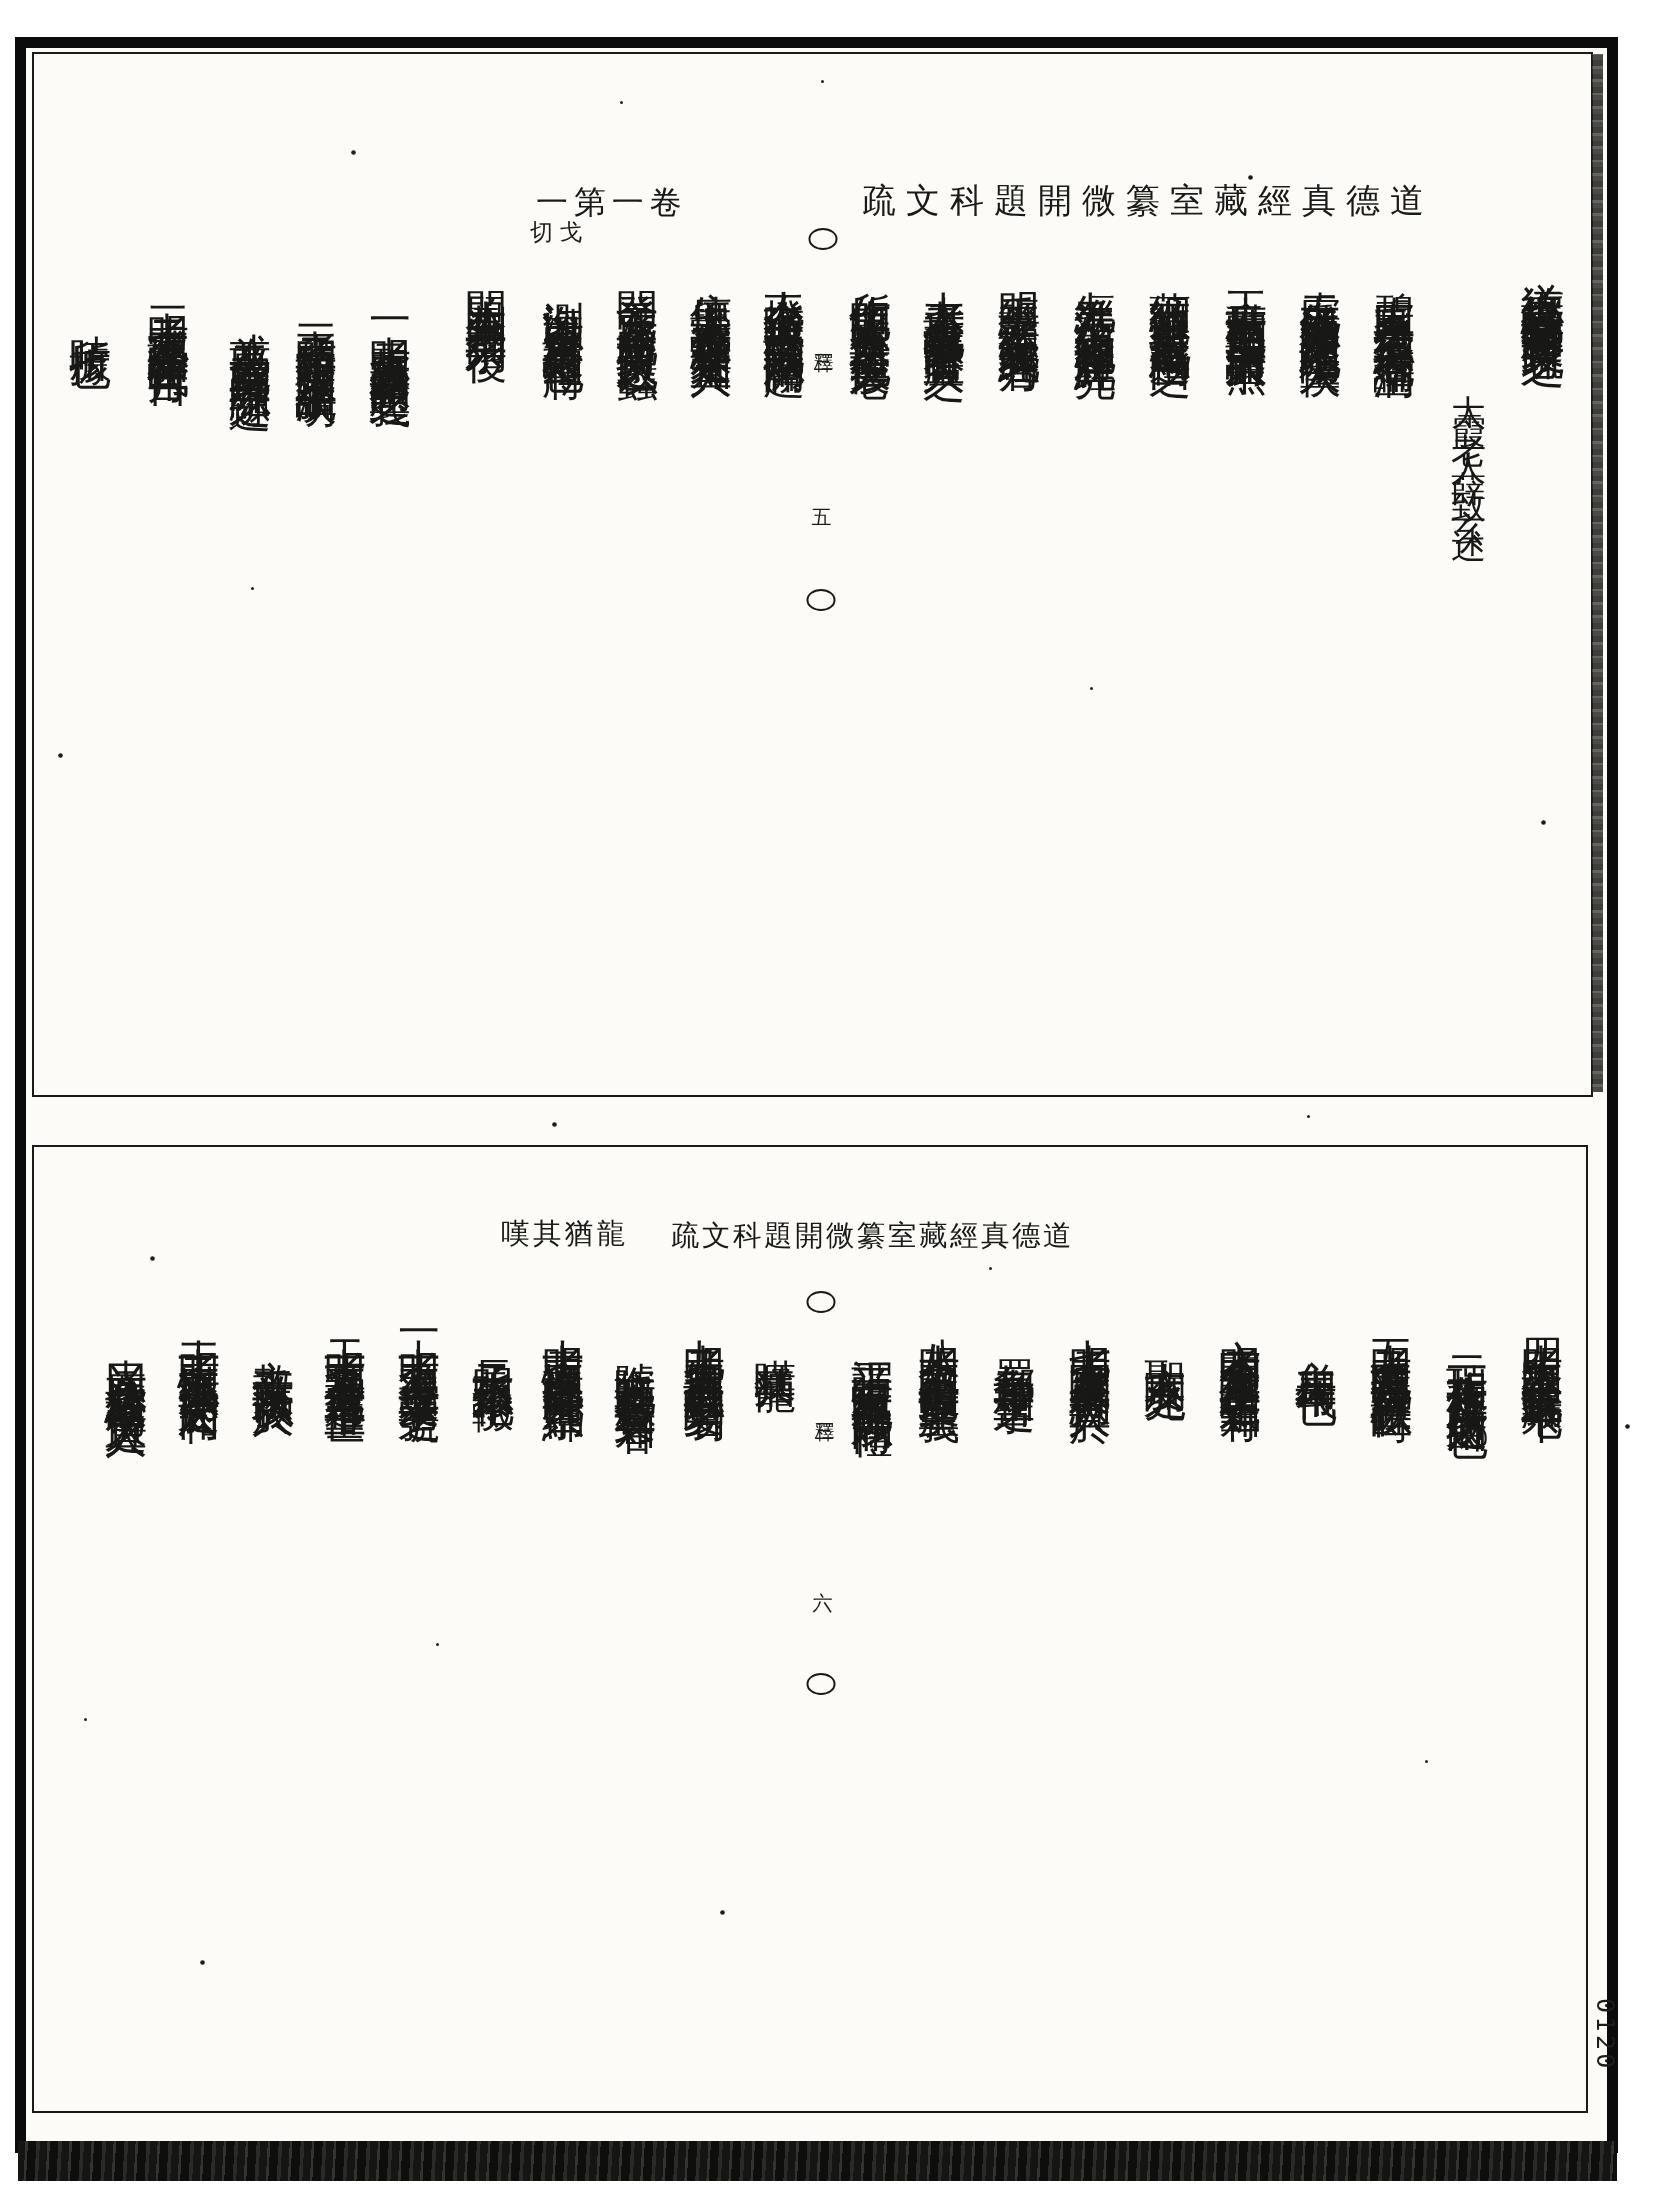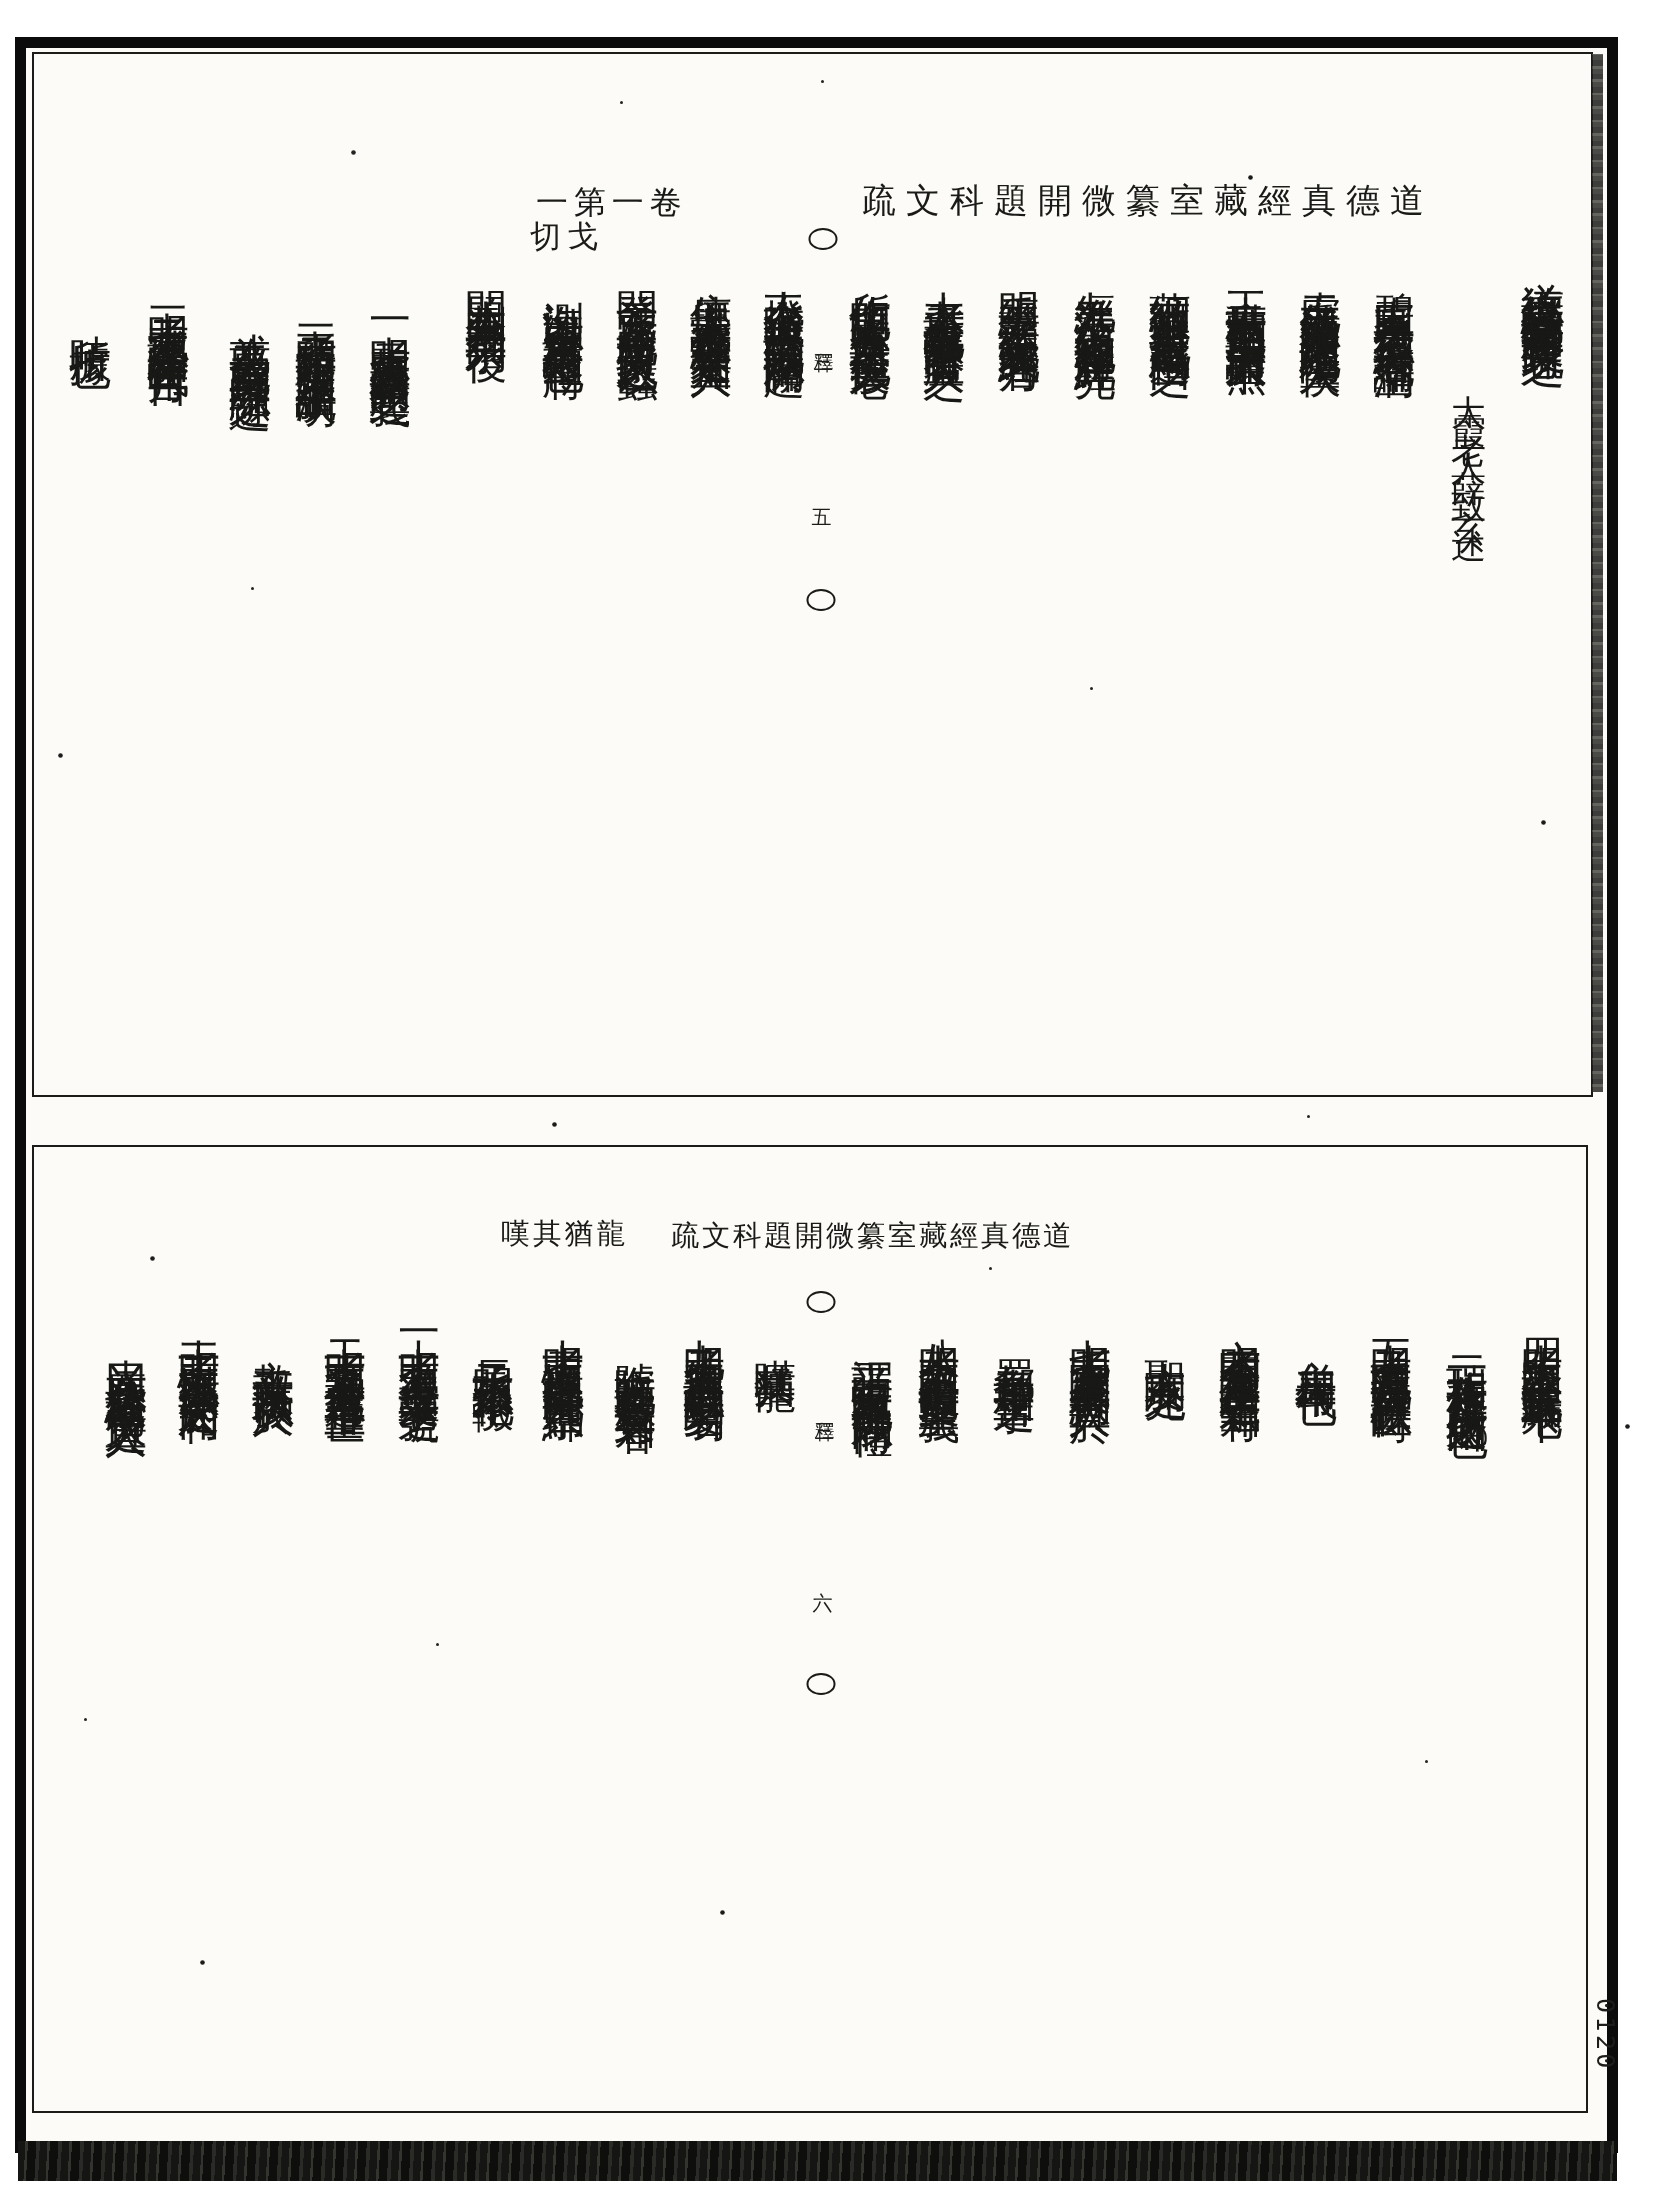--- a/index.html
+++ b/index.html
@@ -26,21 +26,21 @@
   .vcol.body{font-size:42px;letter-spacing:4.2px;}
   .vcol.title{font-size:44px;letter-spacing:4.2px;}
   .vcol.author{font-size:35px;letter-spacing:19px;}
   
   .vnote{
     position:absolute;writing-mode:vertical-rl;text-orientation:upright;
     font-size:20px;line-height:1;letter-spacing:1.7px;transform:translateX(-50%);
     color:#1c1c1a;
   }
   .hnote{
-    position:absolute;font-size:31px;line-height:1;letter-spacing:6.7px;
+    position:absolute;font-size:23px;line-height:1;letter-spacing:6.7px;
     color:#1c1c1a;white-space:nowrap;
   }
   .circle-mark{
     position:absolute;width:25px;height:17.6px;border:2.5px solid #1a1a18;
     border-radius:50%;transform:translateX(-50%);background:transparent;
   }
   
   .header{position:absolute;line-height:1;white-space:nowrap;color:#1a1a18;}
   .hdr-u-page {left:536px;top:186px;font-size:32px;letter-spacing:5.9px;}
   .hdr-u-title{left:862px;top:184px;font-size:34px;letter-spacing:10px;}

